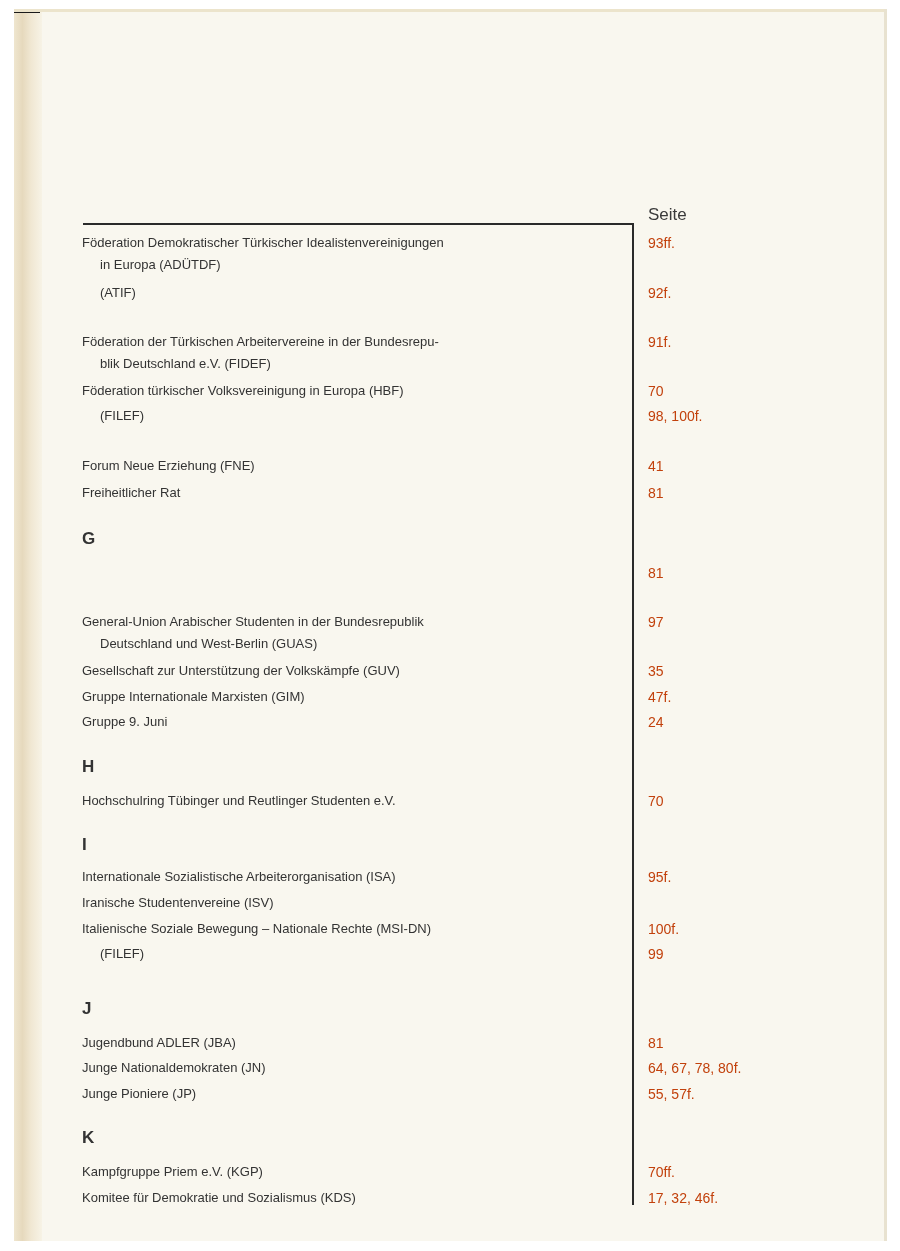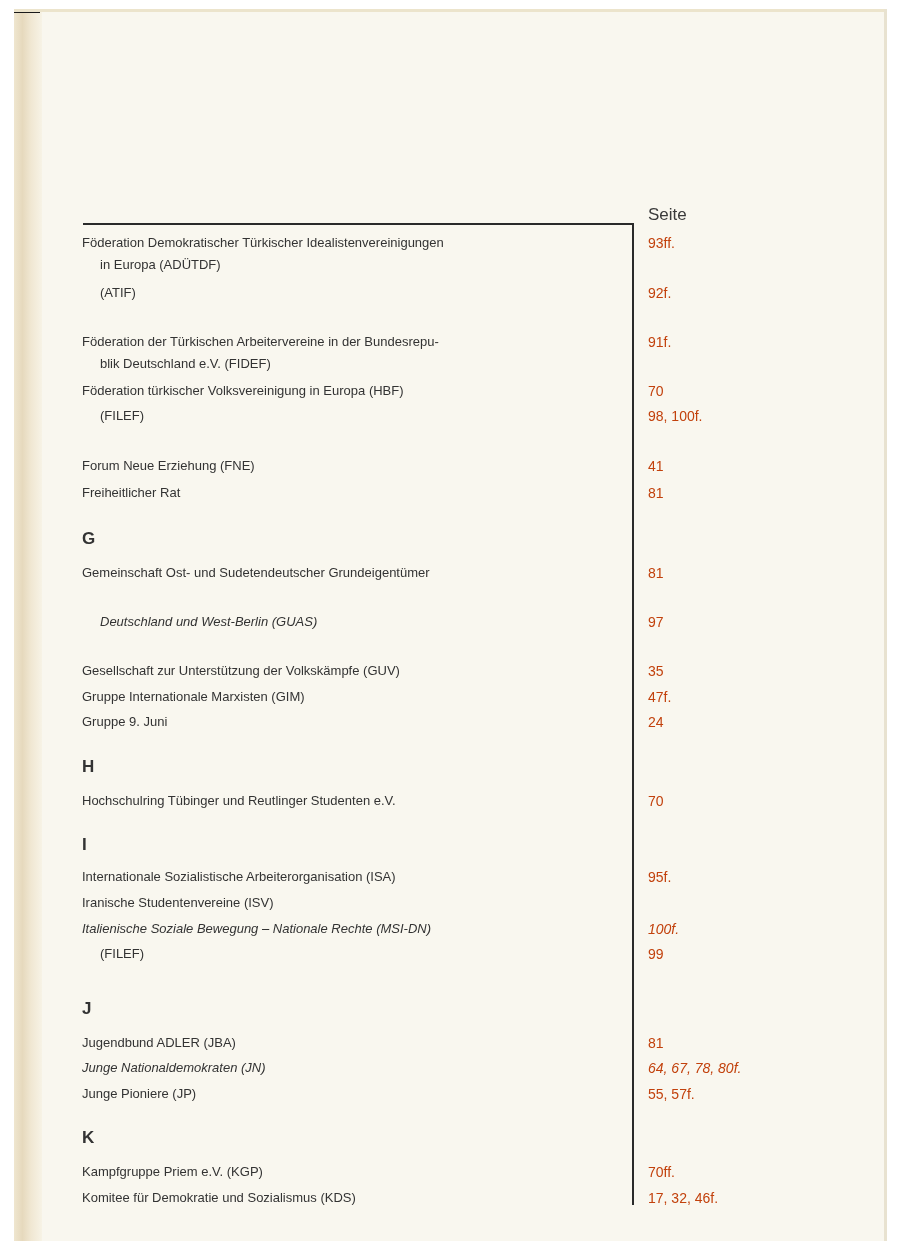--- a/index.html
+++ b/index.html
@@ -37,21 +37,21 @@
     }
     .entry, .letter {
       position: absolute; left: 82px; font-size: 13px; line-height: 22px; color: #333;
     }
     .entry .name { display: block; width: 540px; }
     .entry .cont { display: block; padding-left: 18px; }
     .pages {
       position: absolute; left: 648px; font-size: 14px; line-height: 22px; color: #c2410c;
     }
     .letter { font-weight: bold; font-size: 17px; }
-    .ital { font-style: italic; }
+    .ital { }
   </style>
 </head>
 <body>
 
 <div class="page"></div>
 <div class="spine"></div>
 <div class="spine-dark"></div>
 <div class="top-edge"></div>
 <div class="right-edge"></div>
 
@@ -92,25 +92,25 @@
 <div class="pages" style="top:455px">41</div>
 
 <div class="entry" style="top:482px">
   <span class="name">Freiheitlicher Rat</span>
 </div>
 <div class="pages" style="top:482px">81</div>
 
 <div class="letter" style="top:528px">G</div>
 
 <div class="entry" style="top:562px">
-  <span class="name">Gemeinschaft Ost- und Sudetendeutscher Grundeigentümer</span>
 </div>
 <div class="pages" style="top:562px">81</div>
 
 <div class="entry" style="top:611px">
+  <span class="name">General-Union Arabischer Studenten in der Bundesrepublik</span>
   <span class="cont ital">Deutschland und West-Berlin (GUAS)</span>
 </div>
 <div class="pages" style="top:611px">97</div>
 
 <div class="entry" style="top:660px">
   <span class="name">Gesellschaft zur Unterstützung der Volkskämpfe (GUV)</span>
 </div>
 <div class="pages" style="top:660px">35</div>
 
 <div class="entry" style="top:686px">

